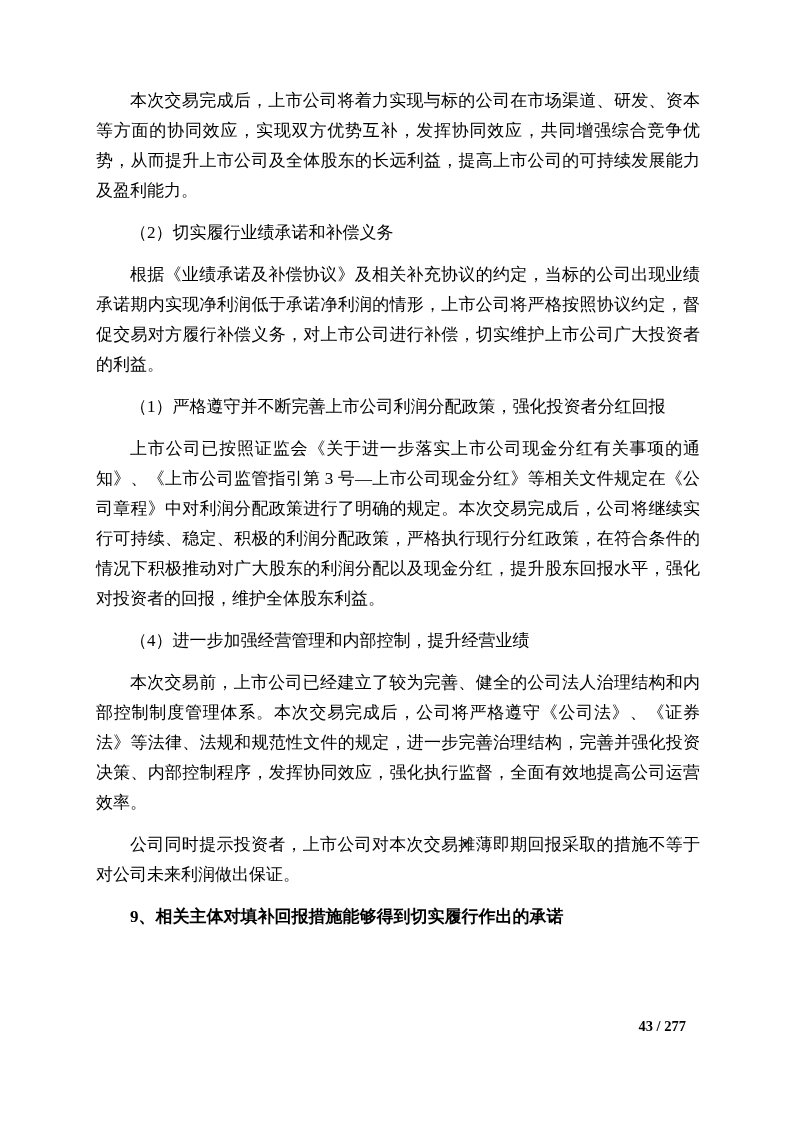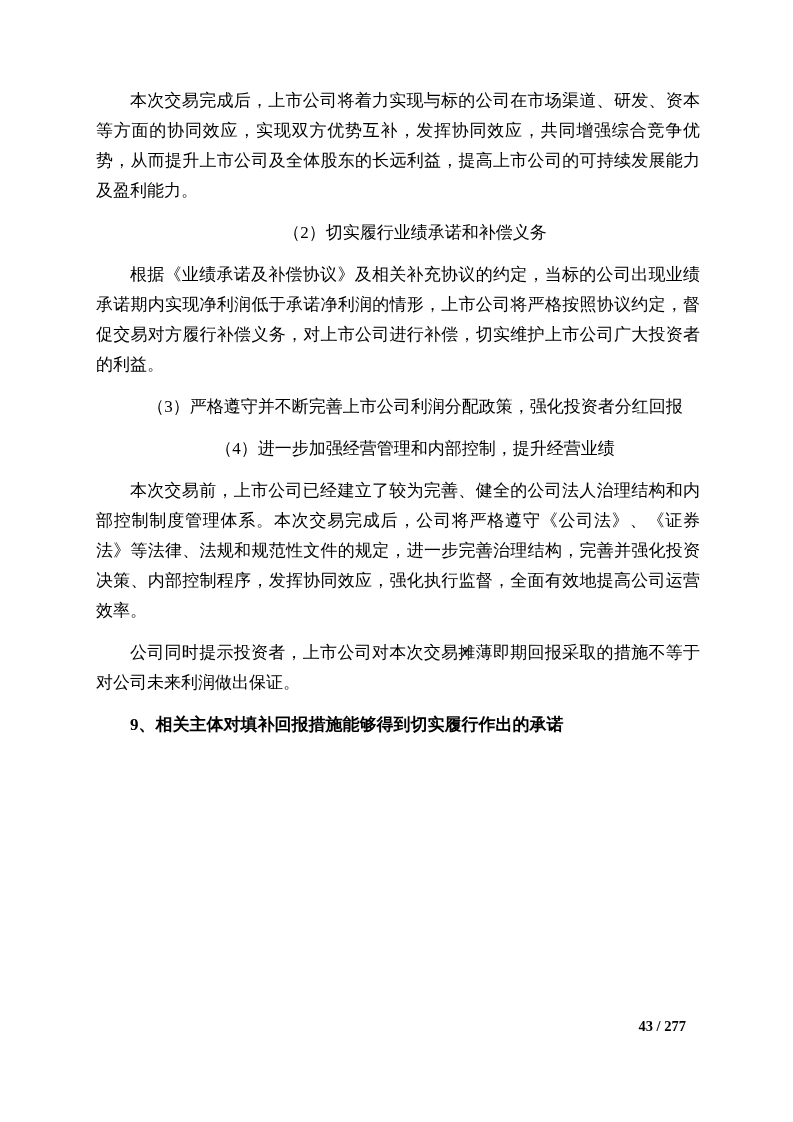--- a/index.html
+++ b/index.html
@@ -31,21 +31,20 @@
     text-indent: 2em;
     margin: 0 0 12px 0;
     word-break: break-all;
   }
   .heading {
     font-size: 17px;
     line-height: 30px;
     text-indent: 2em;
     margin: 0 0 12px 0;
     font-weight: normal;
-    text-align: center;
   }
   .heading-bold {
     font-size: 17px;
     line-height: 30px;
     text-indent: 2em;
     margin: 0 0 12px 0;
     font-weight: bold;
   }
   .page-footer {
     position: absolute;
@@ -57,20 +56,21 @@
   }
 </style>
 </head>
 <body>
 
 <div class="page">
   <div class="content">
     <p class="para">本次交易完成后，上市公司将着力实现与标的公司在市场渠道、研发、资本等方面的协同效应，实现双方优势互补，发挥协同效应，共同增强综合竞争优势，从而提升上市公司及全体股东的长远利益，提高上市公司的可持续发展能力及盈利能力。</p>
     <p class="heading">（2）切实履行业绩承诺和补偿义务</p>
     <p class="para">根据《业绩承诺及补偿协议》及相关补充协议的约定，当标的公司出现业绩承诺期内实现净利润低于承诺净利润的情形，上市公司将严格按照协议约定，督促交易对方履行补偿义务，对上市公司进行补偿，切实维护上市公司广大投资者的利益。</p>
-    <p class="heading">（3）严格遵守并不断完善上市公司利润分配政策，强化投资者分红回报</p>
+    <p class="heading">（1）严格遵守并不断完善上市公司利润分配政策，强化投资者分红回报</p>
+    <p class="para">上市公司已按照证监会《关于进一步落实上市公司现金分红有关事项的通知》、《上市公司监管指引第 3 号—上市公司现金分红》等相关文件规定在《公司章程》中对利润分配政策进行了明确的规定。本次交易完成后，公司将继续实行可持续、稳定、积极的利润分配政策，严格执行现行分红政策，在符合条件的情况下积极推动对广大股东的利润分配以及现金分红，提升股东回报水平，强化对投资者的回报，维护全体股东利益。</p>
     <p class="heading">（4）进一步加强经营管理和内部控制，提升经营业绩</p>
     <p class="para">本次交易前，上市公司已经建立了较为完善、健全的公司法人治理结构和内部控制制度管理体系。本次交易完成后，公司将严格遵守《公司法》、《证券法》等法律、法规和规范性文件的规定，进一步完善治理结构，完善并强化投资决策、内部控制程序，发挥协同效应，强化执行监督，全面有效地提高公司运营效率。</p>
     <p class="para">公司同时提示投资者，上市公司对本次交易摊薄即期回报采取的措施不等于对公司未来利润做出保证。</p>
     <p class="heading-bold">9、相关主体对填补回报措施能够得到切实履行作出的承诺</p>
   </div>
   <div class="page-footer">43 / 277</div>
 </div>
 
 </body></html>

